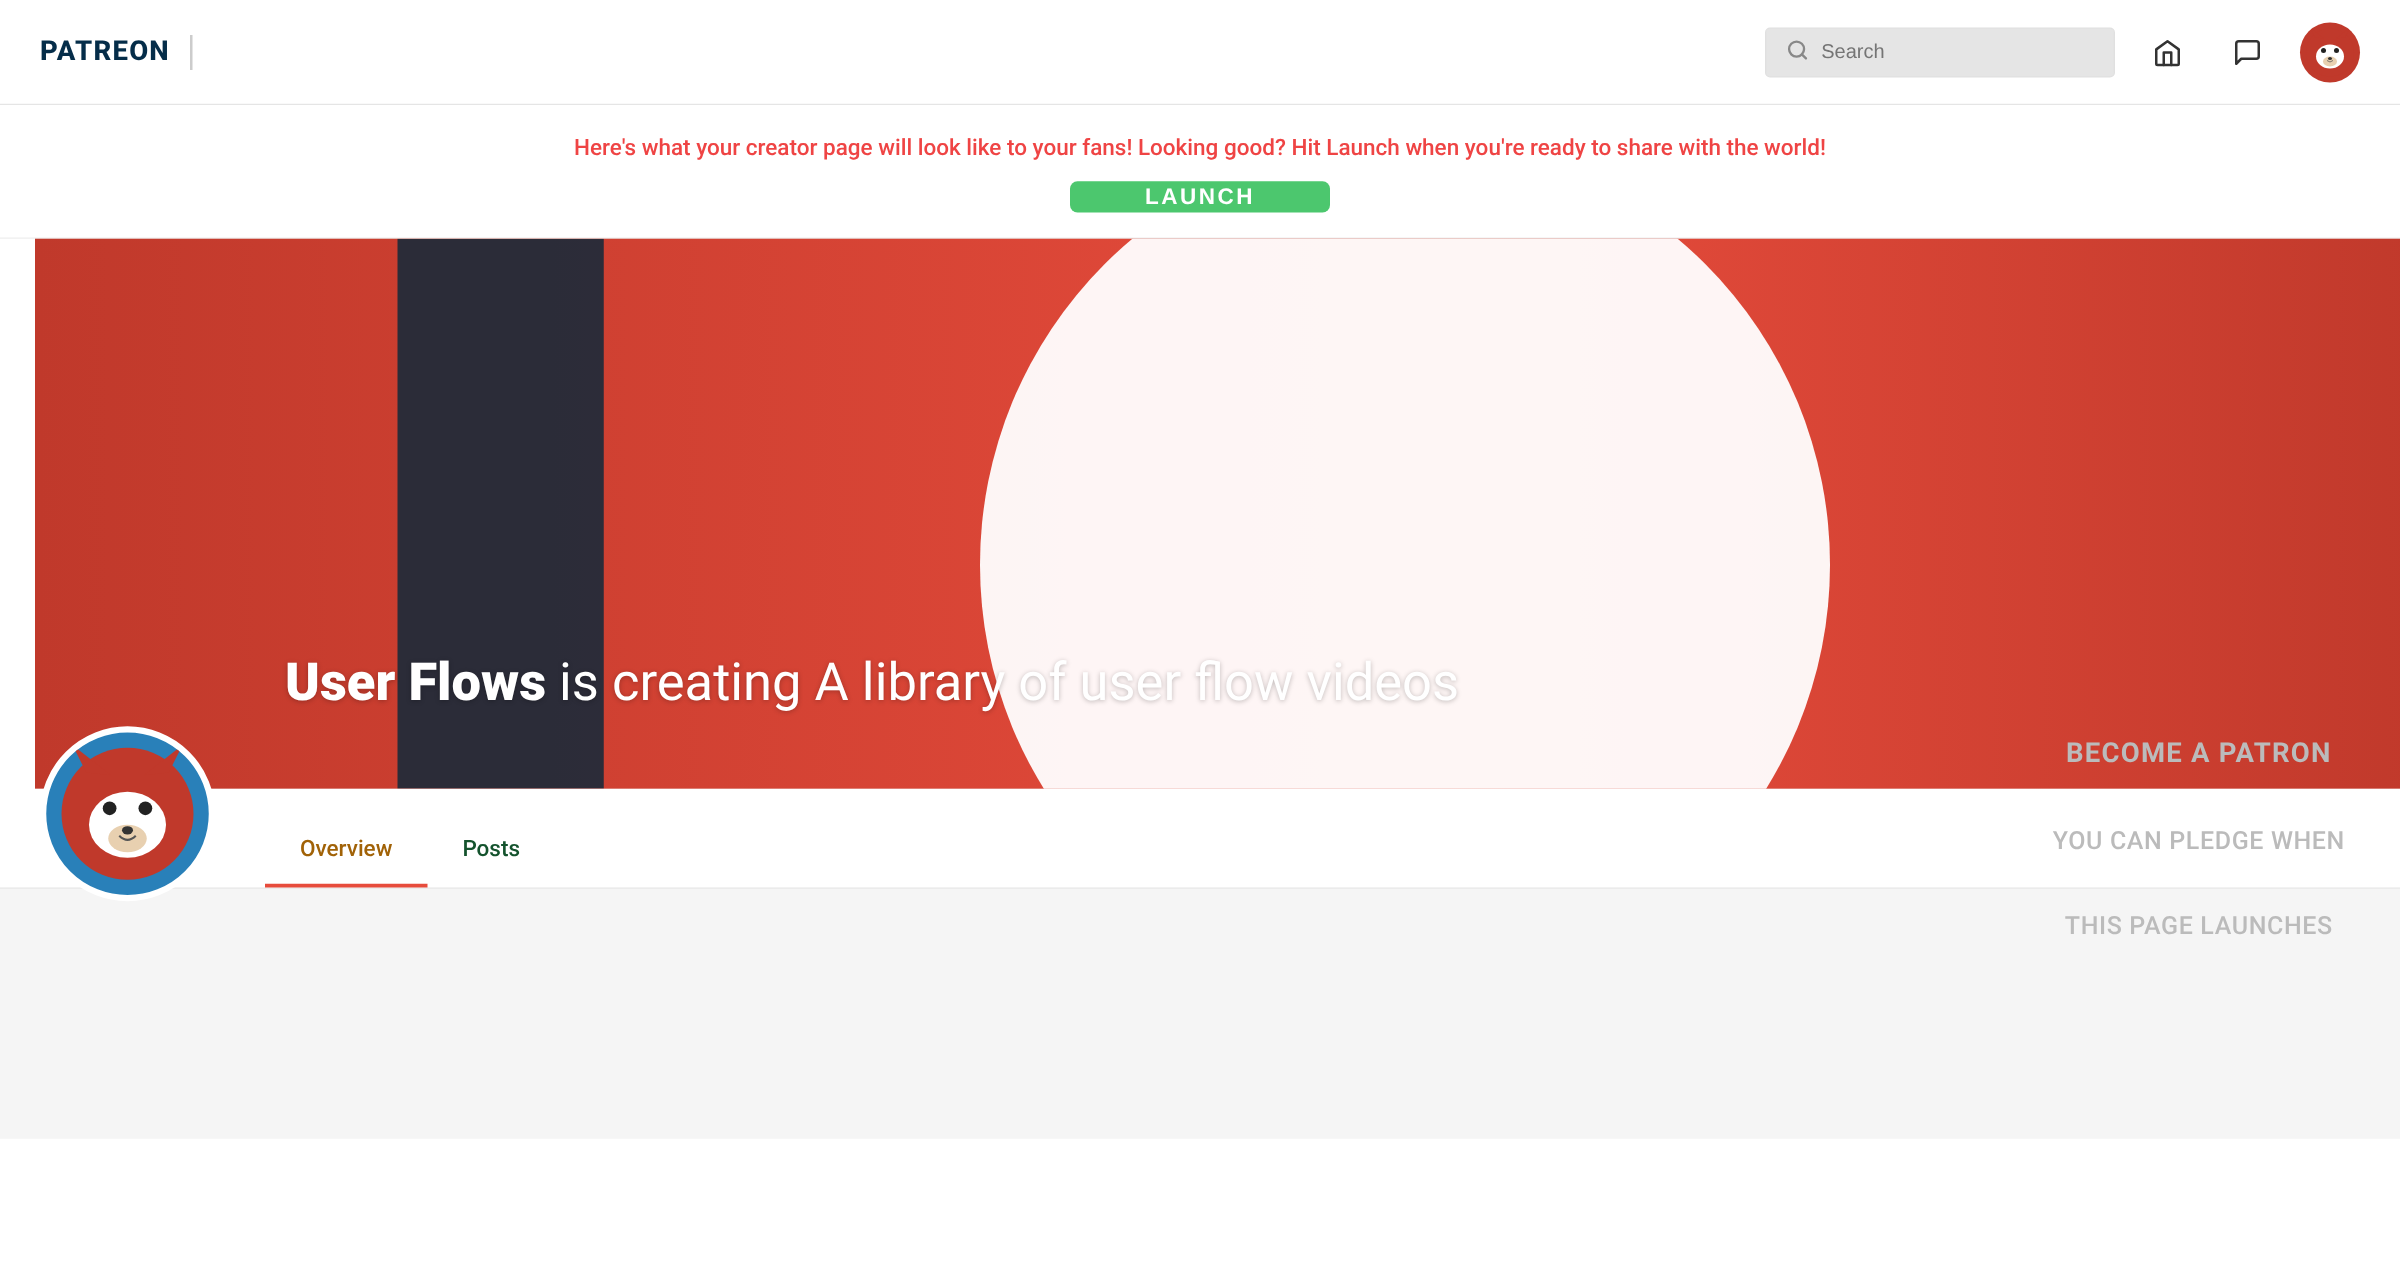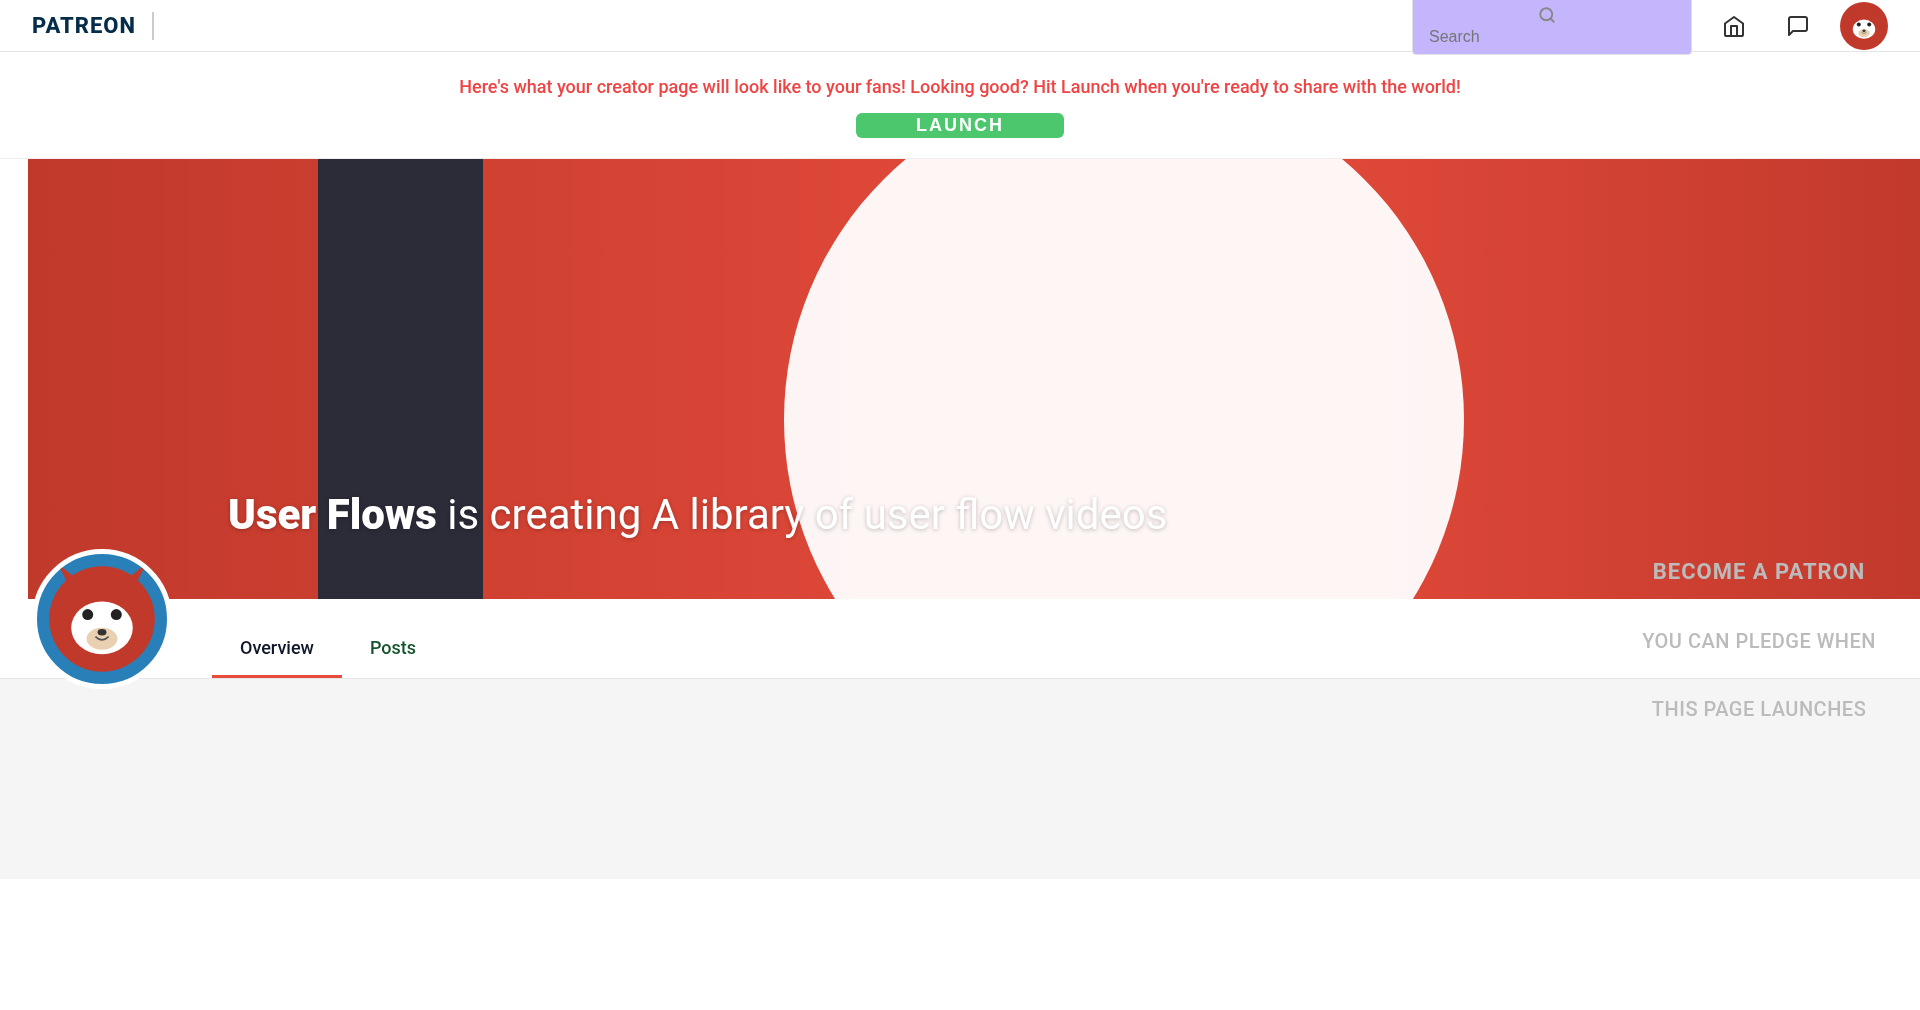--- a/index.html
+++ b/index.html
@@ -14,21 +14,21 @@
       width: 1920px;
       min-height: 1010px;
       overflow-x: hidden;
     }
 
     
     .navbar {
       display: flex;
       align-items: center;
       justify-content: space-between;
-      height: 52px;
+      height: 84px;
       padding: 0 32px;
       background: #fff;
       border-bottom: 1px solid #e5e5e5;
       position: relative;
       z-index: 100;
     }
 
     .navbar-left {
       display: flex;
       align-items: center;
@@ -55,22 +55,21 @@
       gap: 20px;
     }
 
     .search-bar {
       display: flex;
       align-items: center;
       border: 1px solid #e0e0e0;
       border-radius: 4px;
       padding: 8px 16px;
       width: 280px;
-      background: #c4b5fd;
-      flex-direction: column;
+      background: #e5e5e5;
     }
 
     .search-icon-wrap {
       margin-right: 10px;
       color: #888;
     }
 
     .search-input {
       border: none;
       background: transparent;
@@ -237,21 +236,21 @@
       padding: 24px 28px 20px;
       font-size: 18px;
       color: #14532d;
       cursor: pointer;
       position: relative;
       font-weight: 500;
       text-decoration: none;
     }
 
     .creator-tab.active {
-      color: #0f172a;
+      color: #a16207;
     }
 
     .creator-tab.active::after {
       content: '';
       position: absolute;
       bottom: 0;
       left: 0;
       right: 0;
       height: 3px;
       background: #e74c3c;

